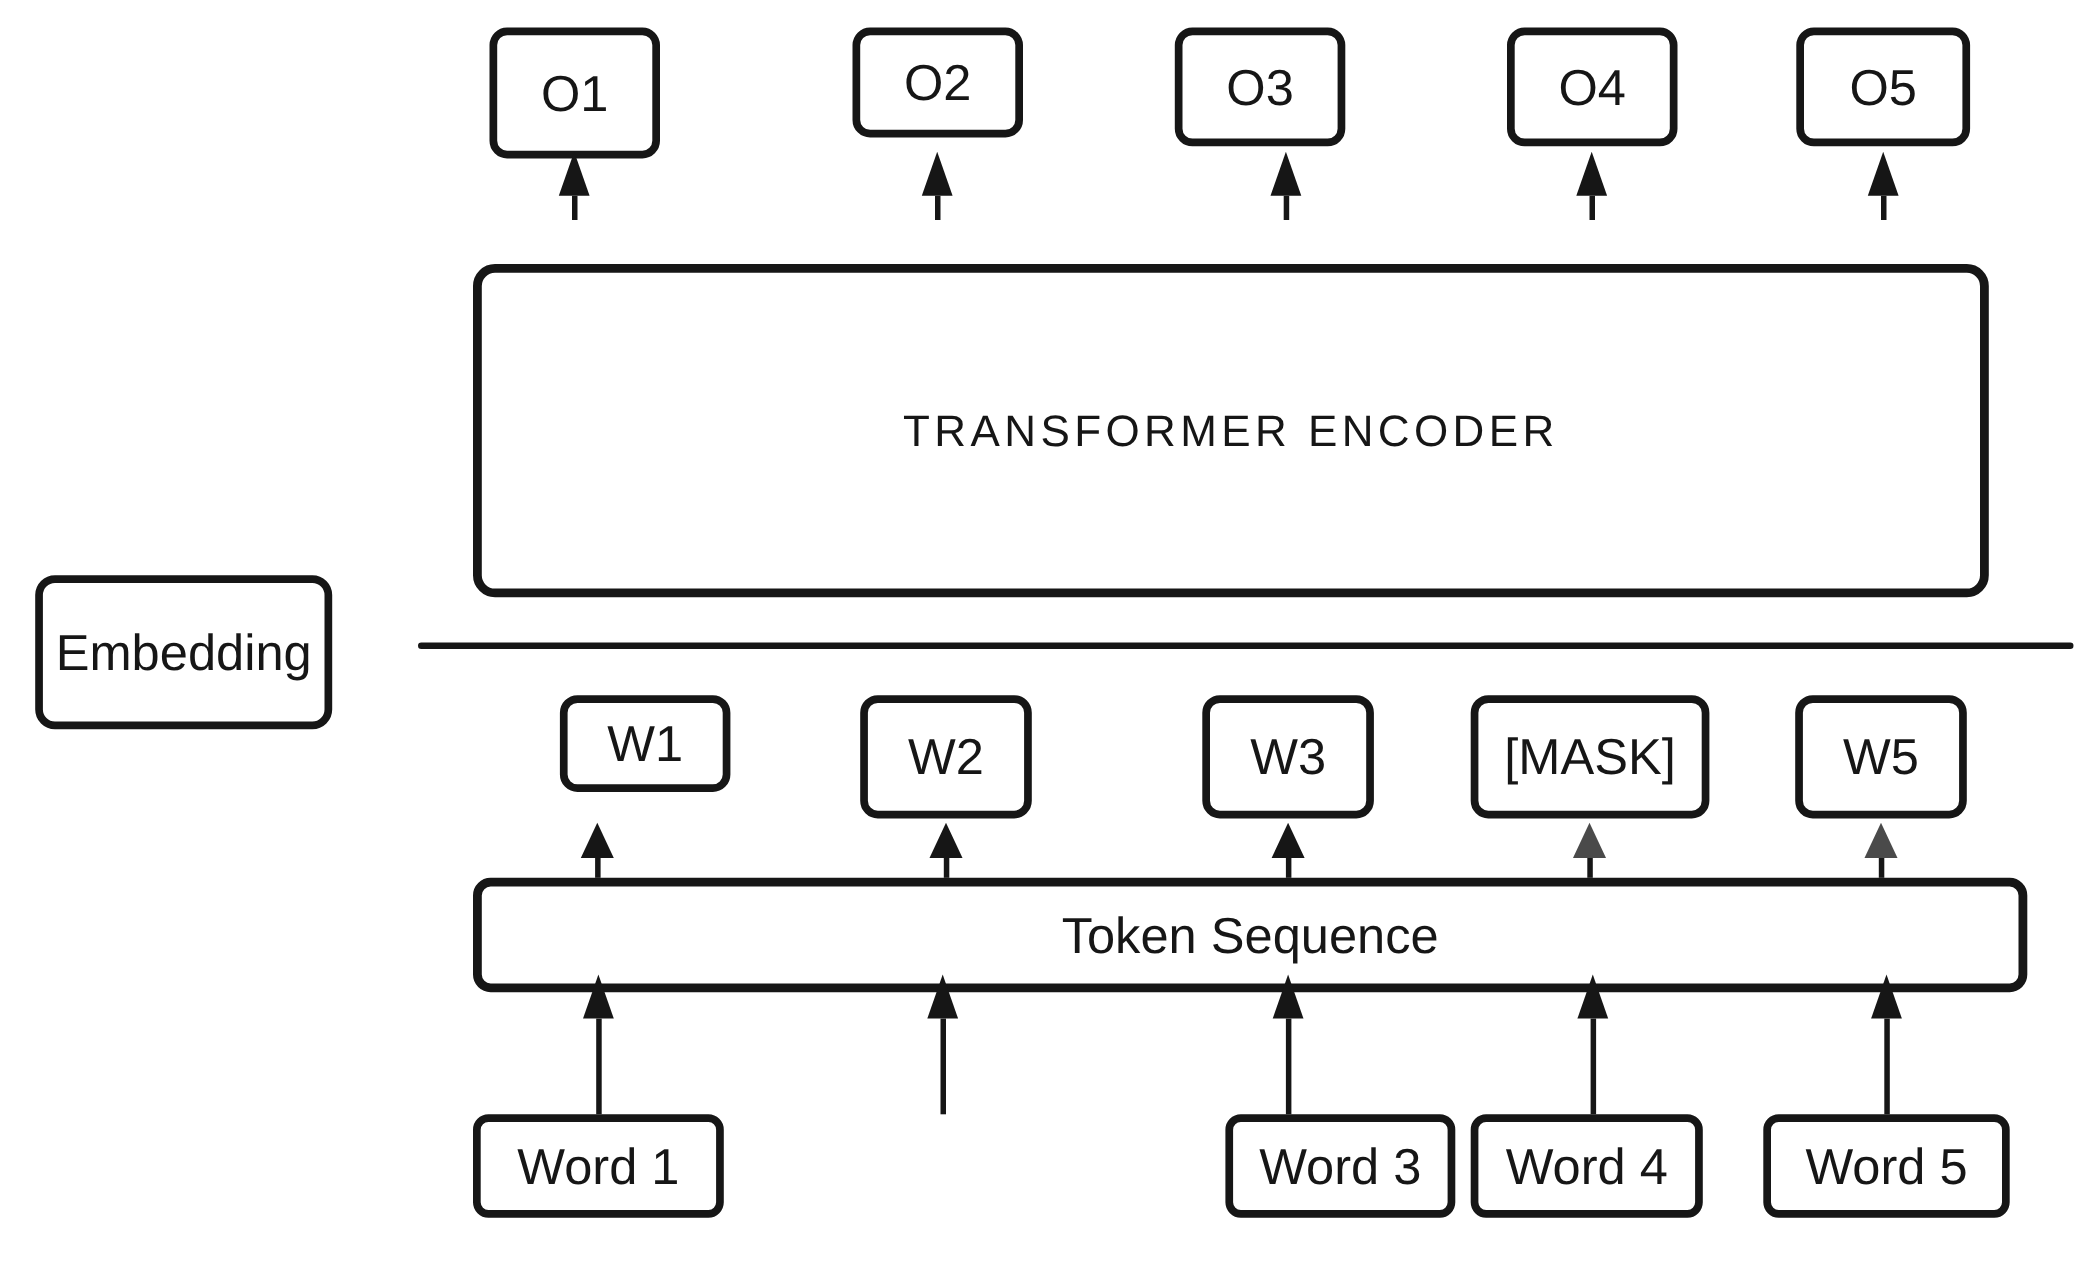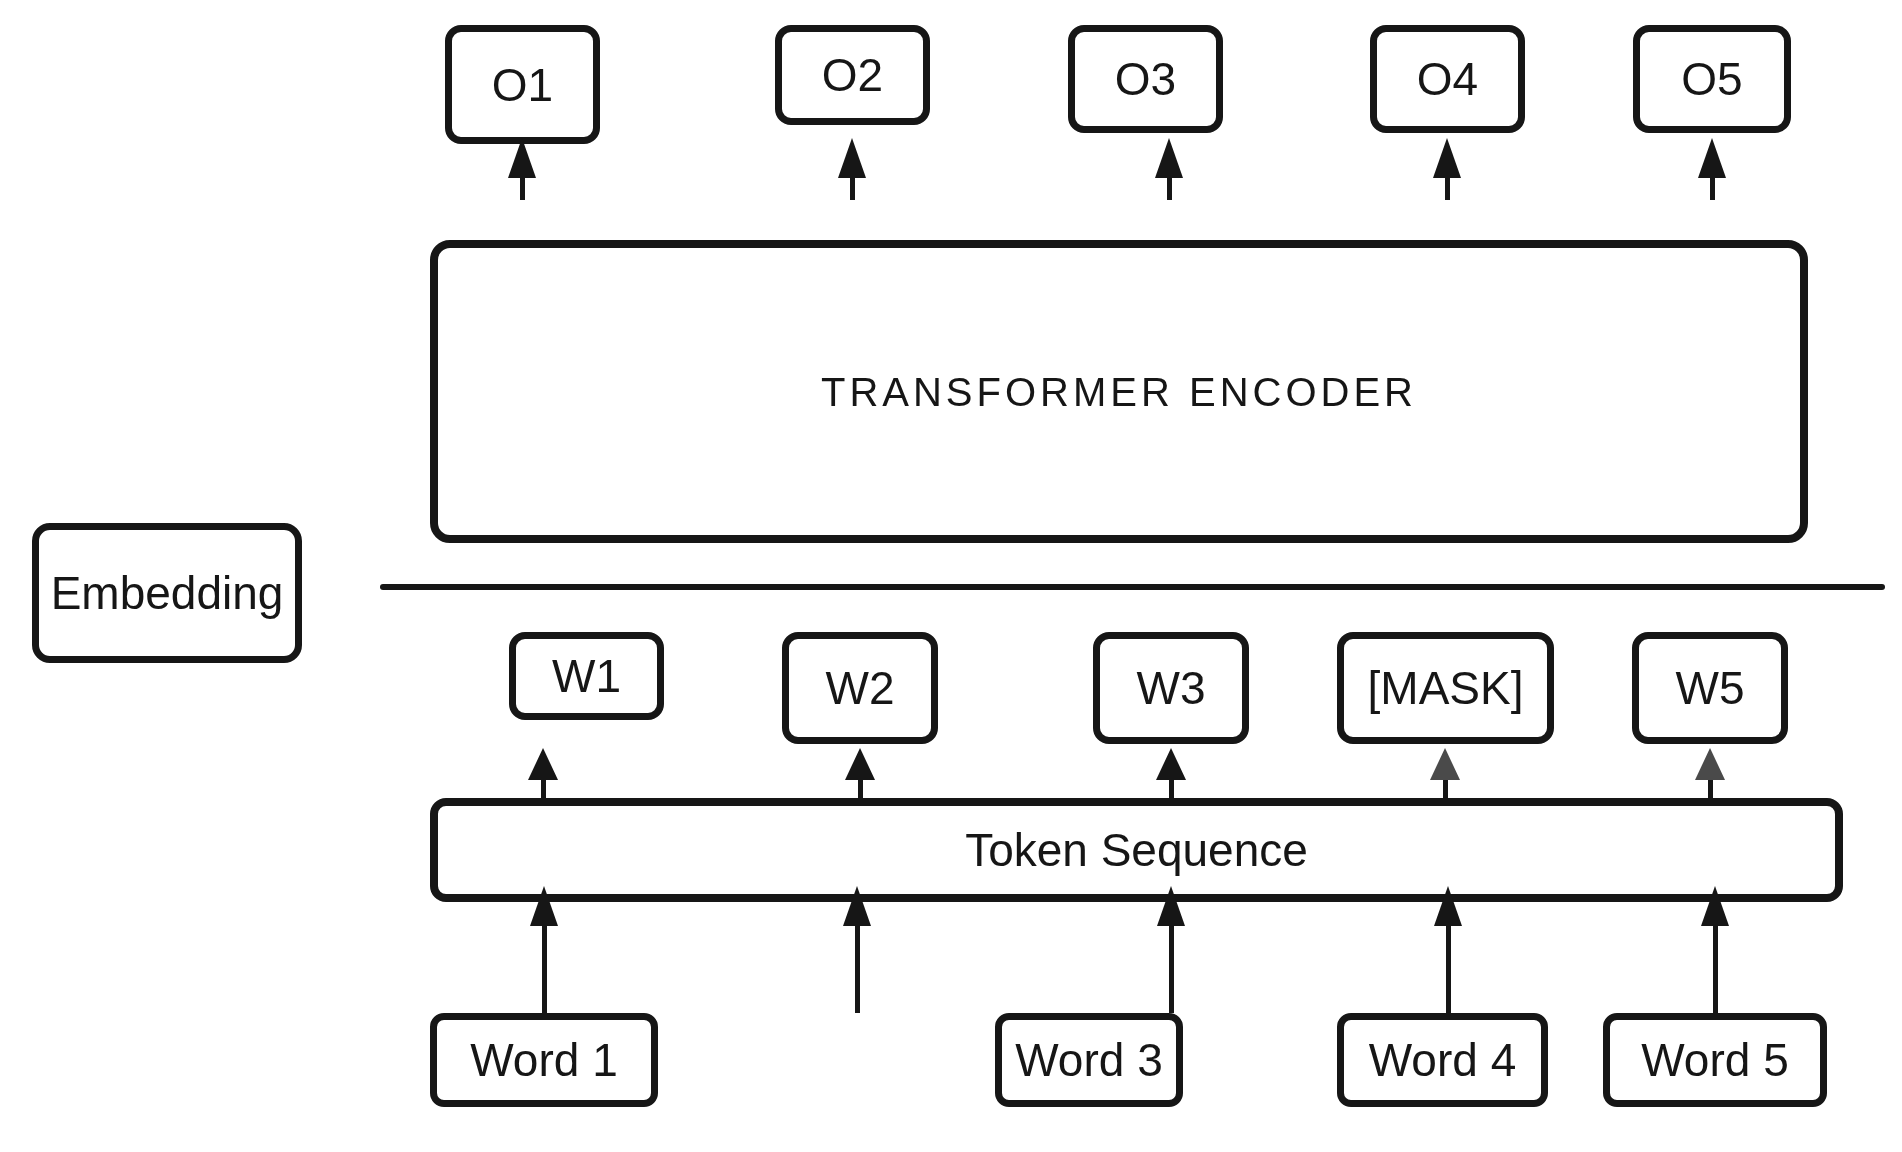--- a/index.html
+++ b/index.html
@@ -166,21 +166,21 @@
       <div class="tail"></div>
     </div>
   <div class="arrow" style="left:1700px;top:886px;height:127px;">
       <div class="head"></div>
       <div class="tail"></div>
     </div>
 
   <div class="box" style="left:430px;top:1013px;width:228px;height:94px;border-radius:14px;">
     <span>Word 1</span>
   </div>
-  <div class="box" style="left:995px;top:1013px;width:188px;height:94px;border-radius:14px;">
+  <div class="box" style="left:1114px;top:1013px;width:209px;height:94px;border-radius:14px;">
     <span>Word 3</span>
   </div>
   <div class="box" style="left:1337px;top:1013px;width:211px;height:94px;border-radius:14px;">
     <span>Word 4</span>
   </div>
   <div class="box" style="left:1603px;top:1013px;width:224px;height:94px;border-radius:14px;">
     <span>Word 5</span>
   </div>
 
 </div>

